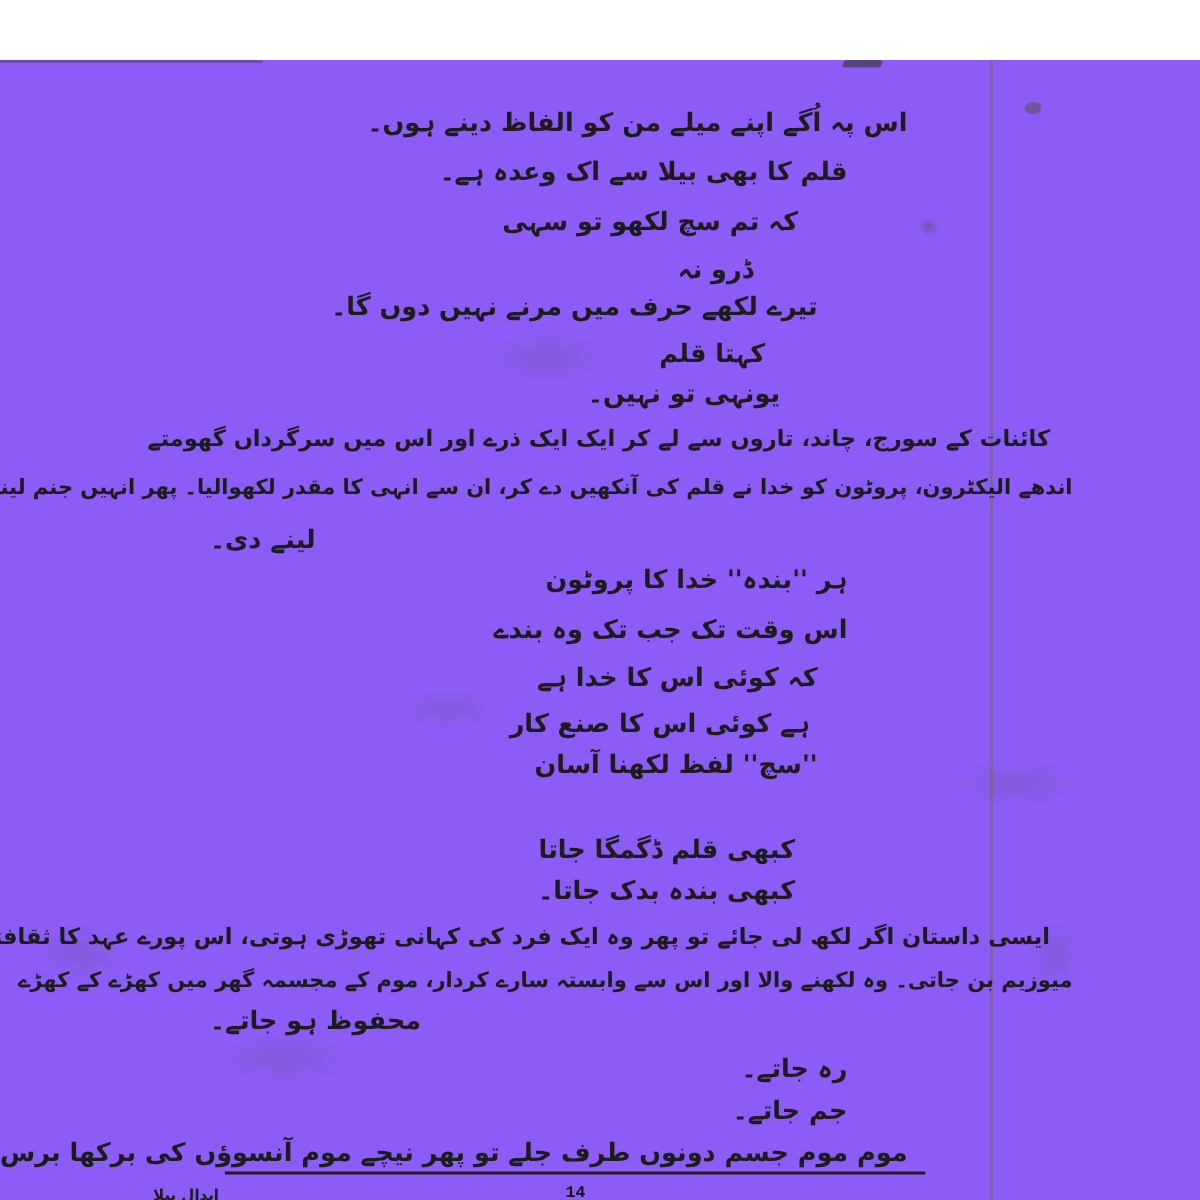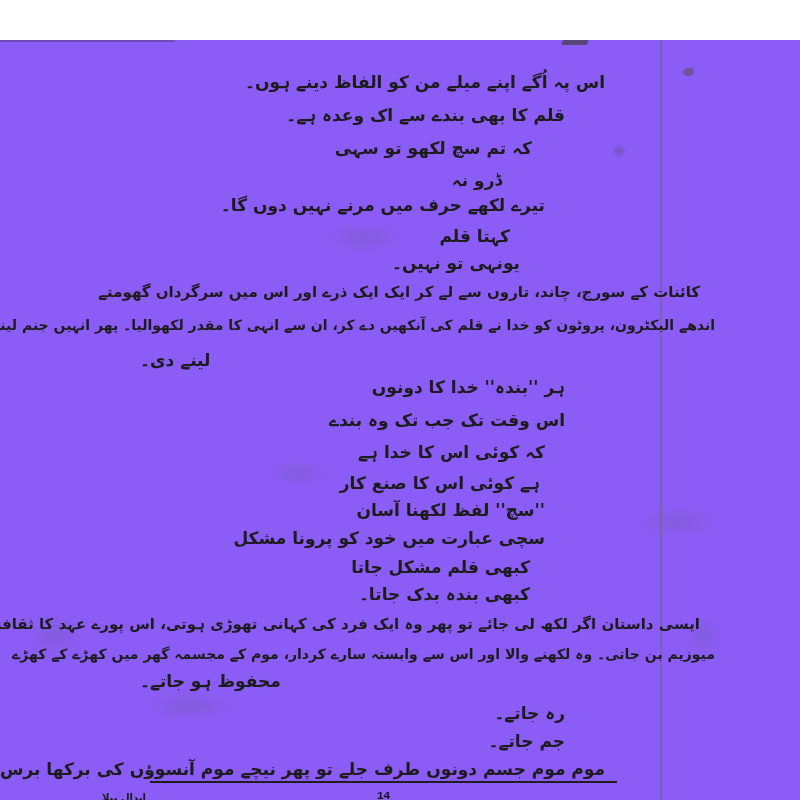--- a/index.html
+++ b/index.html
@@ -100,36 +100,35 @@
   <div class="scan-edge"></div>
   <div class="smudge sm1"></div>
   <div class="smudge sm2"></div>
   <div class="smudge sm3"></div>
   <div class="smudge sm4"></div>
   <div class="smudge sm5"></div>
   <div class="smudge sm6"></div>
   <div class="smudge sm7"></div>
 
   <div class="line ln1">اس پہ اُگے اپنے میلے من کو الفاظ دینے ہوں۔</div>
-  <div class="line ln2">قلم کا بھی بندے سے اک وعدہ ہے۔</div>
+  <div class="line ln2">قلم کا بھی بیلا سے اک وعدہ ہے۔</div>
   <div class="line ln3">کہ تم سچ لکھو تو سہی</div>
   <div class="line ln4">ڈرو نہ</div>
   <div class="line ln5">تیرے لکھے حرف میں مرنے نہیں دوں گا۔</div>
   <div class="line ln6">کہتا قلم</div>
   <div class="line ln7">یونہی تو نہیں۔</div>
   <div class="line ln8 sz15">کائنات کے سورج، چاند، تاروں سے لے کر ایک ایک ذرے اور اس میں سرگرداں گھومتے</div>
   <div class="line ln9 sz14">اندھے الیکٹرون، پروٹون کو خدا نے قلم کی آنکھیں دے کر، ان سے انہی کا مقدر لکھوالیا۔ پھر انہیں جنم لینے کی</div>
   <div class="line ln10">لینے دی۔</div>
-  <div class="line ln11">ہر ''بندہ'' خدا کا دونوں</div>
+  <div class="line ln11">ہر ''بندہ'' خدا کا پروٹون</div>
   <div class="line ln12">اس وقت تک جب تک وہ بندے</div>
   <div class="line ln13">کہ کوئی اس کا خدا ہے</div>
   <div class="line ln14">ہے کوئی اس کا صنع کار</div>
   <div class="line ln15">''سچ'' لفظ لکھنا آسان</div>
-  <div class="line ln16">سچی عبارت میں خود کو پرونا مشکل</div>
-  <div class="line ln17">کبھی قلم مشکل جاتا</div>
+  <div class="line ln17">کبھی قلم ڈگمگا جاتا</div>
   <div class="line ln18">کبھی بندہ بدک جاتا۔</div>
   <div class="line ln19 sz15">ایسی داستان اگر لکھ لی جائے تو پھر وہ ایک فرد کی کہانی تھوڑی ہوتی، اس پورے عہد کا ثقافتی</div>
   <div class="line ln20 sz14">میوزیم بن جاتی۔ وہ لکھنے والا اور اس سے وابستہ سارے کردار، موم کے مجسمہ گھر میں کھڑے کے کھڑے</div>
   <div class="line ln21">محفوظ ہو جاتے۔</div>
   <div class="line ln22">رہ جاتے۔</div>
   <div class="line ln23">جم جاتے۔</div>
   <div class="line ln24">موم موم جسم دونوں طرف جلے تو پھر نیچے موم آنسوؤں کی برکھا برس جاتی</div>
 
   <div class="footer-rule"></div>
   <div class="footer-author">ابدال بیلا</div>

